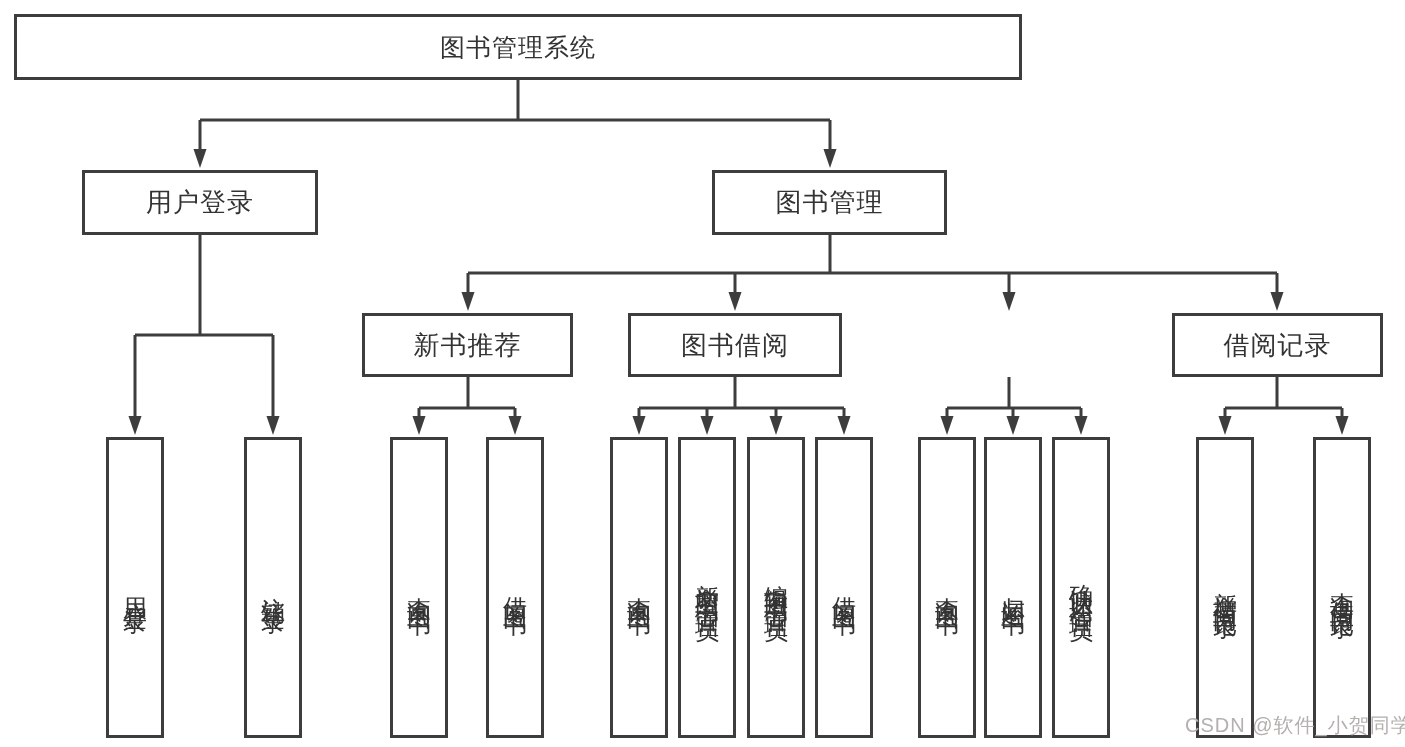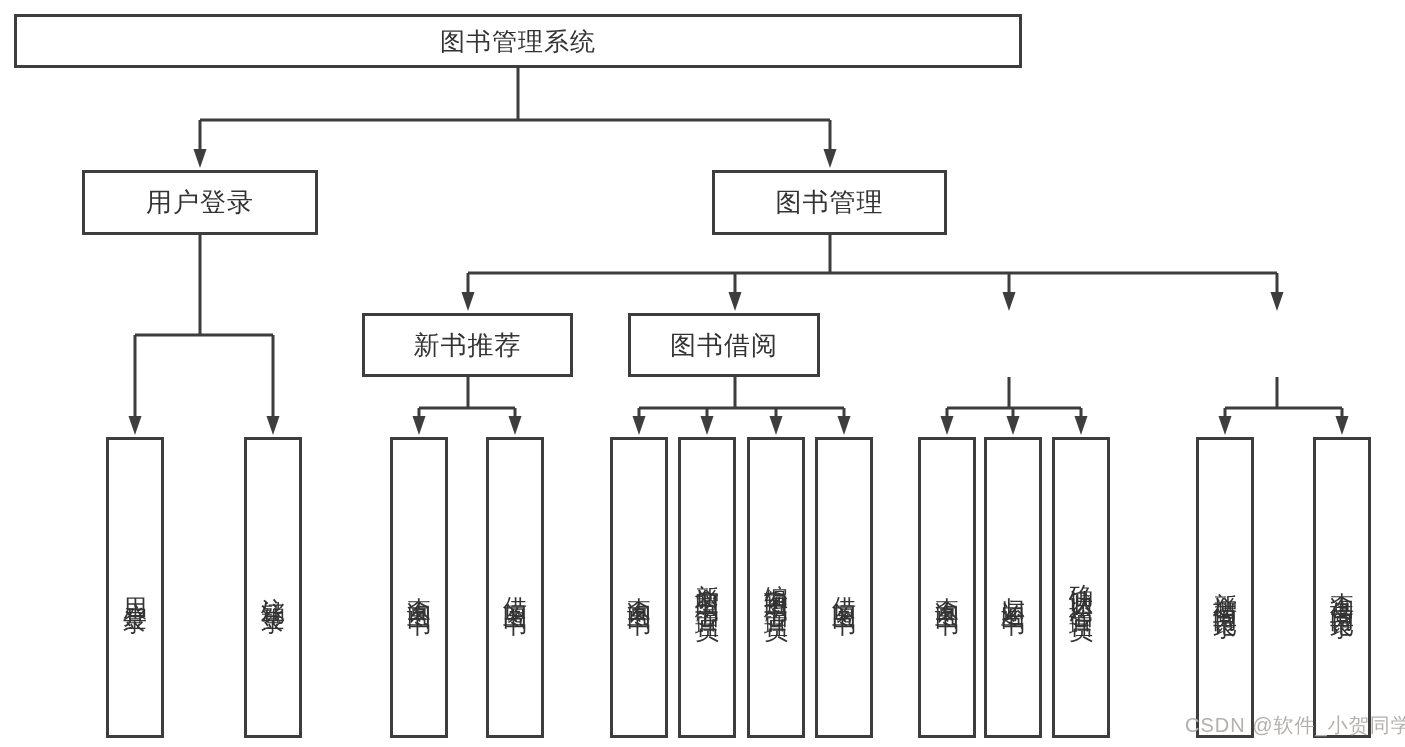--- a/index.html
+++ b/index.html
@@ -111,27 +111,28 @@
 
       <polygon points="940.5,416 953.5,416 947,435"></polygon>
       <polygon points="1006.5,416 1019.5,416 1013,435"></polygon>
       <polygon points="1074.5,416 1087.5,416 1081,435"></polygon>
 
       <polygon points="1218.5,416 1231.5,416 1225,435"></polygon>
       <polygon points="1335.5,416 1348.5,416 1342,435"></polygon>
     </g>
   </svg>
 
-  <div class="node root" style="left:14px; top:14px; width:1008px; height:54px;">图书管理系统</div>
+  <div class="node root" style="left:14px; top:14px; width:1008px; height:66px;">图书管理系统</div>
 
   <div class="node" style="left:82px; top:170px; width:236px; height:65px;">用户登录</div>
   <div class="node" style="left:362px; top:313px; width:211px; height:64px;">新书推荐</div>
 
   <div class="node" style="left:712px; top:170px; width:235px; height:65px;">图书管理</div>
-  <div class="node" style="left:628px; top:313px; width:192px; height:64px;">图书借阅</div>
+  <div class="node" style="left:628px; top:313px; width:214px; height:64px;">图书借阅</div>
+  <div class="node" style="left:1172px; top:313px; width:211px; height:64px;">借阅记录</div>
 
   <div class="leaf" style="left:106px;">
     <span class="vtext">用户登录</span>
   </div>
   <div class="leaf" style="left:244px;">
     <span class="vtext">注销登录</span>
   </div>
 
   <div class="leaf" style="left:390px;">
     <span class="vtext">查询图书</span>

